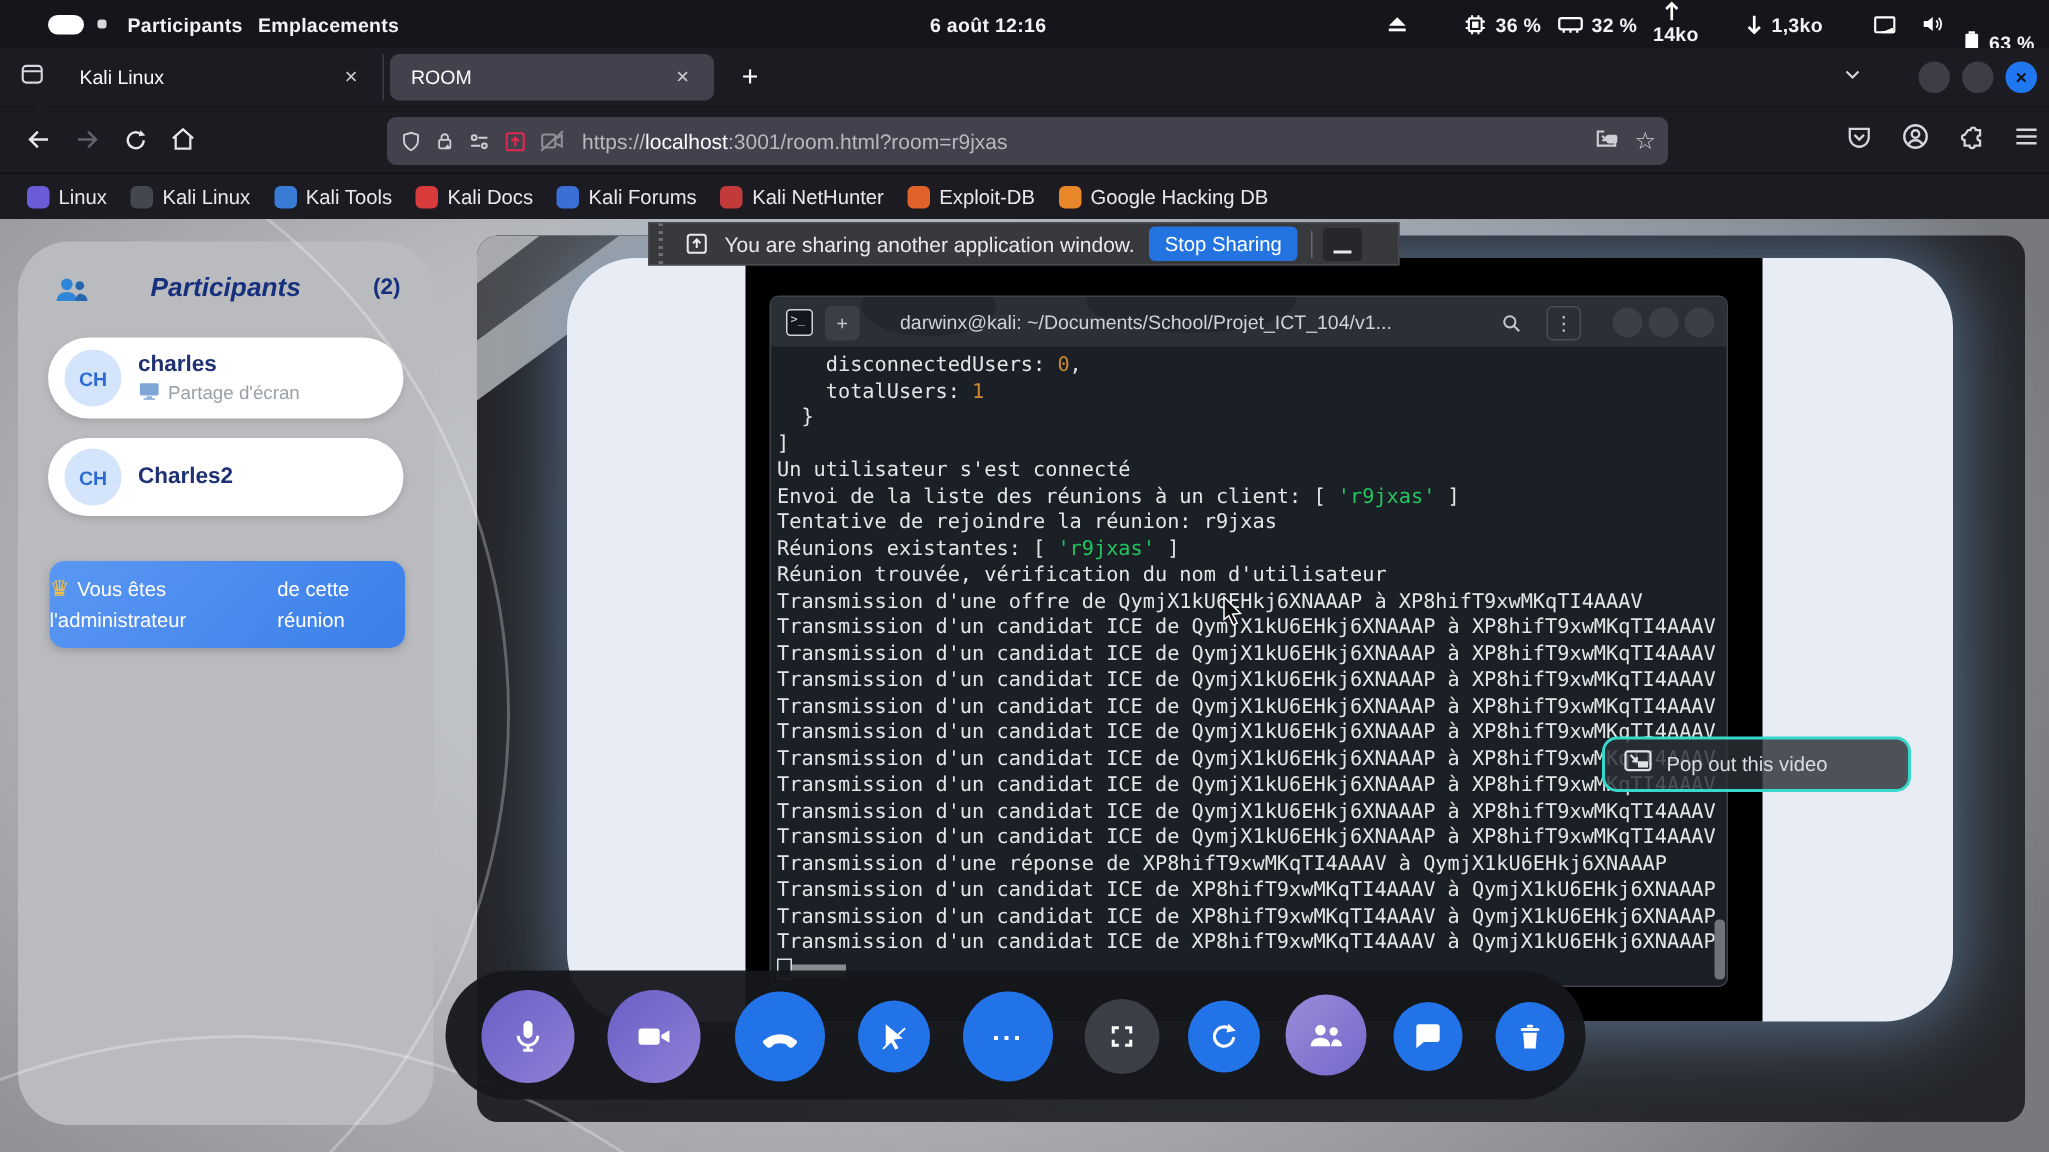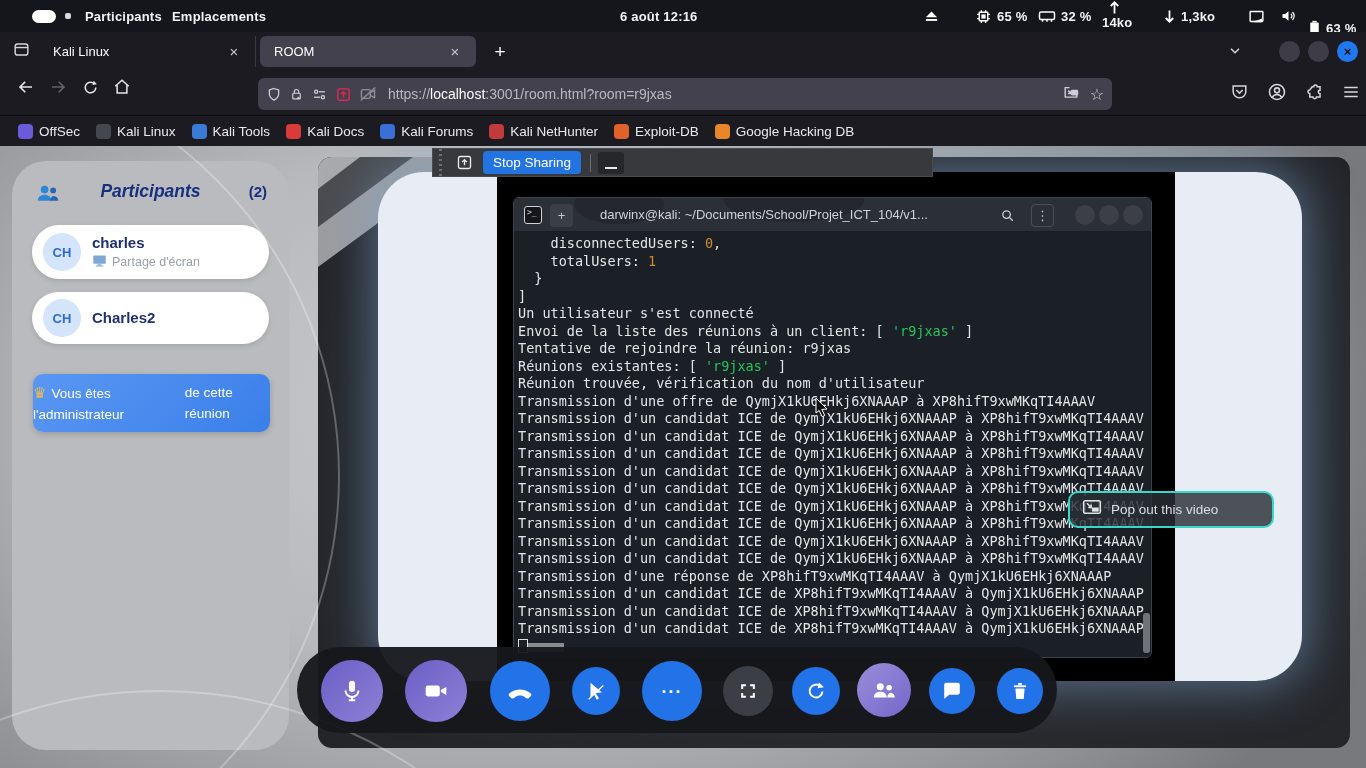--- a/index.html
+++ b/index.html
@@ -22,21 +22,21 @@
   .tab.inactive { border-right:1px solid #3a3946; }
   .tab.active { background:#42414d; border-radius:6px; margin:0 4px; border:none; }
   .tab .tclose { color:#c9c8ce; font-size:15px; width:22px; height:22px; display:flex; align-items:center; justify-content:center; border-radius:4px; }
   .newtab { color:#fbfbfe; font-size:19px; width:28px; height:28px; display:flex; align-items:center; justify-content:center; margin-left:6px; }
   .winctl { position:absolute; right:0; top:0; height:39px; display:flex; align-items:center; gap:8px; padding-right:8px; }
   .wc { width:21px; height:21px; border-radius:50%; background:#3d3c47; }
   .wc.close { background:#1f78f0; color:#10111a; font-size:13px; font-weight:bold; display:flex; align-items:center; justify-content:center; }
   .alltabs { color:#d6d5dc; margin-right:28px; }
 
   
-  #navbar { position:absolute; left:0; top:71px; width:1366px; height:45px; background:#1c1b22; border-bottom:1px solid #0d0d12; z-index:20; display:flex; align-items:flex-start; }
+  #navbar { position:absolute; left:0; top:71px; width:1366px; height:45px; background:#1c1b22; border-bottom:1px solid #0d0d12; z-index:20; display:flex; align-items:center; }
   .navic { color:#e6e5eb; width:32px; height:32px; display:flex; align-items:center; justify-content:center; font-size:17px; }
   .navic.dim { color:#62616c; }
   #urlbar { position:absolute; left:258px; top:7px; width:854px; height:32px; background:#42414d; border-radius:6px; display:flex; align-items:center; padding:0 8px; }
   .urlic { display:inline-flex; align-items:center; margin-right:7px; }
   .urltext { font-size:14px; color:#b9b8c1; white-space:nowrap; margin-left:4px; flex:1; }
   .urltext .host { color:#fbfbfe; }
   .urlbar-right { display:flex; align-items:center; gap:10px; margin-left:auto; }
   .star { color:#d4d3da; font-size:16px; }
   .nav-right { position:absolute; right:6px; top:0; height:45px; display:flex; align-items:center; gap:18px; }
 
@@ -143,21 +143,21 @@
       </svg>
   </div>
   <div class="item" style="left:975px;">
     <span class="tray-ic">
         <svg width="17" height="17" viewBox="0 0 24 24" stroke="#fff" fill="none" stroke-width="2">
           <rect x="6" y="6" width="12" height="12" rx="1"></rect>
           <rect x="10" y="10" width="4" height="4" fill="#fff"></rect>
           <path d="M9 6V3M15 6V3M9 21v-3M15 21v-3M6 9H3M6 15H3M21 9h-3M21 15h-3"></path>
         </svg>
       </span>
-    <span>65 %</span>
+    <span>36 %</span>
   </div>
   <div class="item" style="left:1038px;">
     <span class="tray-ic">
         <svg width="18" height="15" viewBox="0 0 24 20" stroke="#fff" fill="none" stroke-width="2">
           <rect x="2" y="4" width="20" height="10" rx="2"></rect>
           <path d="M6 14v3M12 14v3M18 14v3"></path>
         </svg>
       </span>
     <span>32 %</span>
   </div>
@@ -321,21 +321,21 @@
       <svg width="18" height="16" viewBox="0 0 24 20" stroke="#d6d5dc" fill="none" stroke-width="2.2">
           <path d="M3 4h18M3 10h18M3 16h18"></path>
         </svg>
     </span>
   </div>
 </div>
 
 <div id="bmbar">
     <div class="bm">
       <span class="bmdot" style="background: rgb(106, 91, 216);"></span>
-      <span>OffSec</span>
+      <span>Linux</span>
     </div>
     <div class="bm">
       <span class="bmdot" style="background: rgb(68, 71, 77);"></span>
       <span>Kali Linux</span>
     </div>
     <div class="bm">
       <span class="bmdot" style="background: rgb(58, 123, 213);"></span>
       <span>Kali Tools</span>
     </div>
     <div class="bm">
@@ -474,20 +474,21 @@
   </div>
 
   <div id="sharebar">
     <span class="grip"></span>
     <span style="margin-left:12px; display:inline-flex;">
       <svg width="17" height="17" viewBox="0 0 24 24" stroke="#e9eaec" fill="none" stroke-width="1.9">
           <rect x="3.5" y="3.5" width="17" height="17" rx="2.5"></rect>
           <path d="M12 16V8M8.5 11.5L12 8l3.5 3.5"></path>
         </svg>
     </span>
+    <span class="sharemsg">You are sharing another application window.</span>
     <span id="stopbtn">Stop Sharing</span>
     <span class="sharediv"></span>
     <span id="shmin"></span>
   </div>
 
   <div id="controlbar">
     <div class="cbtn grad-purple" style="left:24px; top:13px; width:62px; height:62px;">
       <span>
           <svg width="26" height="26" viewBox="0 0 24 24">
             <rect x="9.2" y="2.5" width="5.6" height="10.5" rx="2.8" fill="#fff"></rect>

